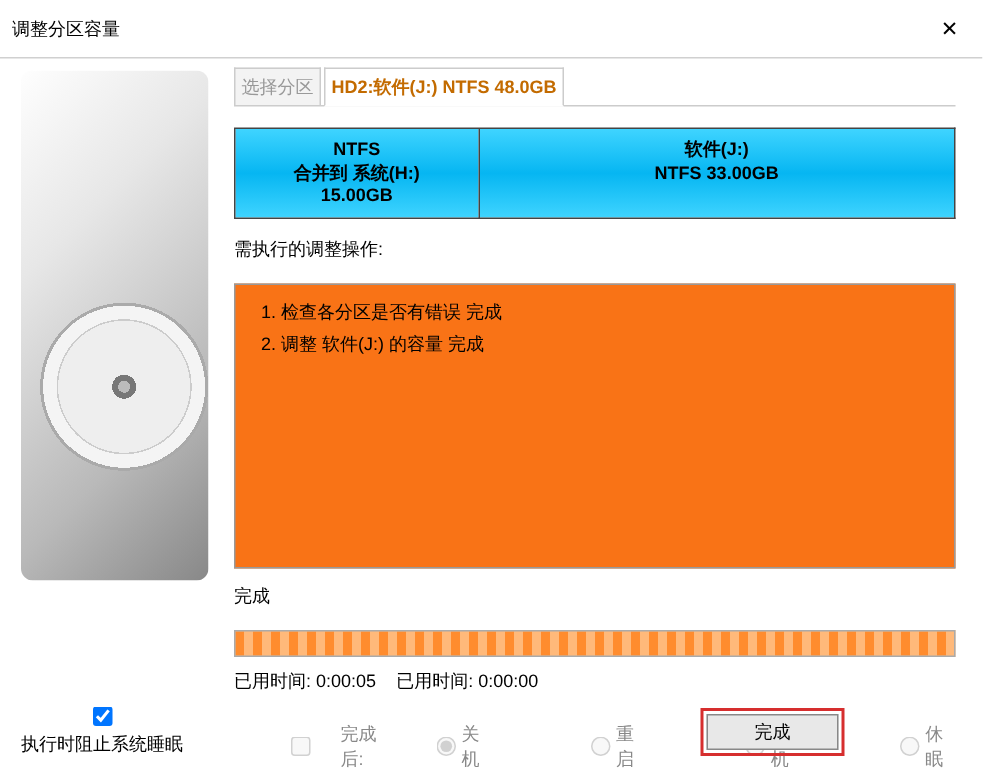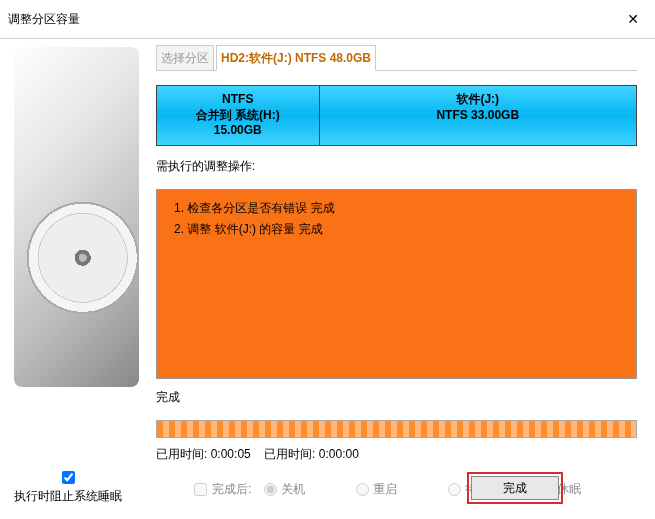--- a/index.html
+++ b/index.html
@@ -44,21 +44,21 @@
 .status-label { margin-top: 10px; }
 
 .progress {
   margin-top: 14px; height: 18px; border: 1px solid #aaa;
   background: repeating-linear-gradient(90deg, #ff8c2e 0 6px, #ffb97a 6px 12px);
   background-color: #ffb97a;
 }
 
 .time-row { margin-top: 8px; }
 
-.after-row { margin-top: 18px; display: flex; align-items: center; gap: 1px; color: #888; padding-left: 38px; }
+.after-row { margin-top: 18px; display: flex; align-items: center; gap: 16px; color: #888; padding-left: 38px; }
 .after-row .chk { margin-right: 4px; }
 .after-row label.lbl { margin-right: 12px; }
 .after-row .opt { display: inline-flex; align-items: center; margin-right: 50px; }
 .after-row .opt:last-child { margin-right: 0; }
 .after-row .opt input { margin-right: 4px; }
 
 .bottom-area { position: absolute; bottom: 14px; left: 14px; right: 18px; display: flex; align-items: center; }
 .sleep-chk { display: flex; align-items: center; gap: 4px; flex-direction: column; }
 .sleep-chk input { width: 13px; height: 13px; }
 .btn-wrap { margin-left: auto; margin-right: 74px; border: 2px solid #d62e2e; padding: 2px; }

